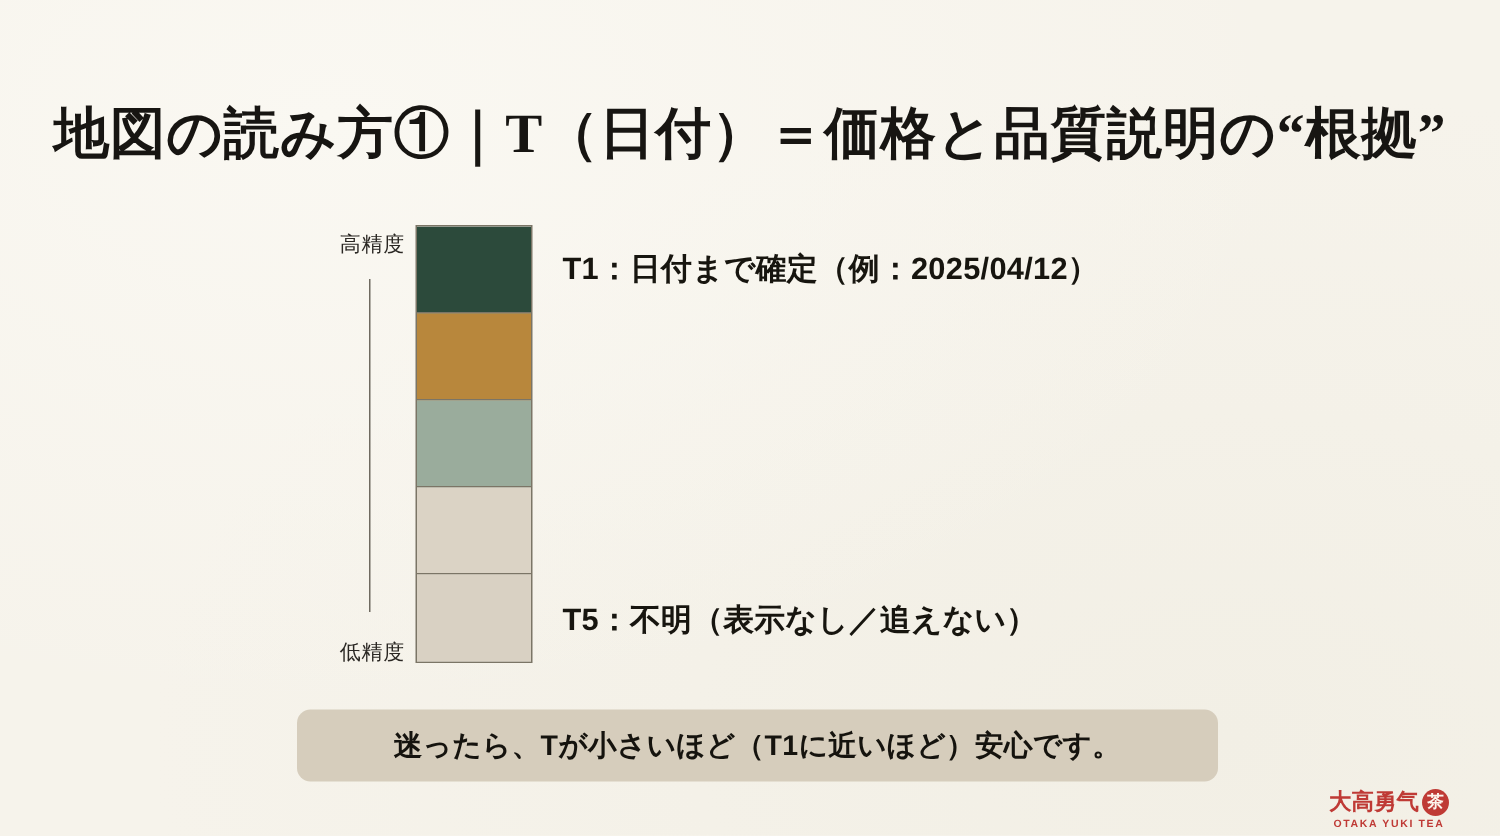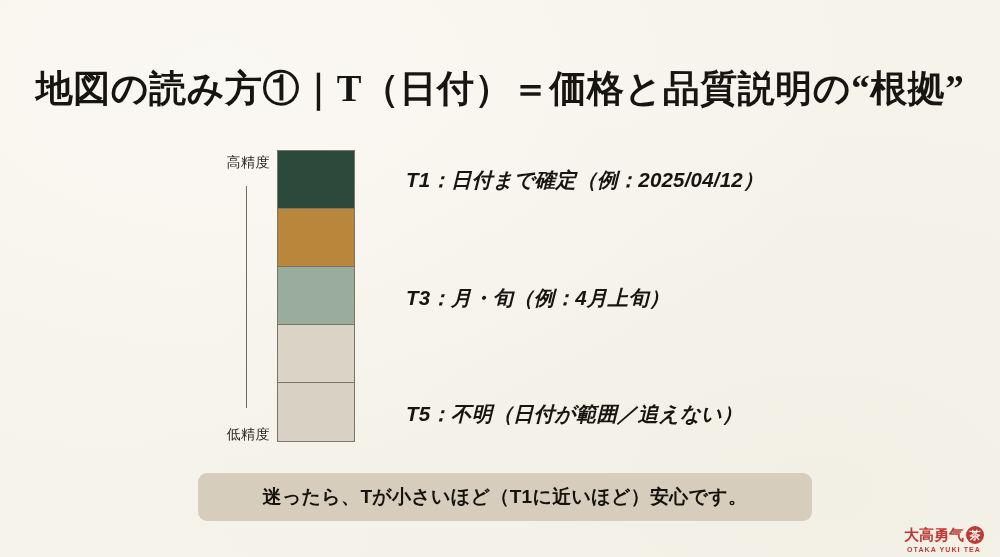--- a/index.html
+++ b/index.html
@@ -94,25 +94,24 @@
     height: 20%;
     width: 100%;
     box-sizing: border-box;
     border-bottom: 1px solid #7b7566;
   }
   .swatch:last-child { border-bottom: none; }
 
   
   .items {
     position: absolute;
-    left: 406px;
+    left: 375px;
     top: 0;
     width: 560px;
     height: 292px;
-    font-style: italic;
   }
   .item {
     position: absolute;
     left: 0;
     font-size: 20.5px;
     font-weight: 700;
     color: #17150f;
     letter-spacing: 0.2px;
     white-space: nowrap;
     line-height: 1;
@@ -141,21 +140,21 @@
     font-size: 19px;
     font-weight: 700;
     color: #15130e;
     letter-spacing: 0.3px;
     white-space: nowrap;
   }
 
   
   .watermark {
     position: absolute;
-    right: 0;
+    right: 18px;
     bottom: 4px;
     width: 112px;
     text-align: center;
     opacity: 0.92;
     user-select: none;
   }
   .wm-row {
     display: flex;
     align-items: center;
     justify-content: center;
@@ -210,22 +209,21 @@
     <div class="swatches">
       <div class="swatch" style="background: rgb(44, 74, 59);"></div>
       <div class="swatch" style="background: rgb(184, 135, 60);"></div>
       <div class="swatch" style="background: rgb(154, 172, 156);"></div>
       <div class="swatch" style="background: rgb(219, 211, 197);"></div>
       <div class="swatch" style="background: rgb(217, 209, 195);"></div>
     </div>
 
     <div class="items">
       <div class="item i0">T1：日付まで確定（例：2025/04/12）</div>
-      <div class="item i2">T3：月・旬（例：4月上旬）</div>
-      <div class="item i4">T5：不明（日付が範囲／追えない）</div>
+      <div class="item i4">T5：不明（表示なし／追えない）</div>
     </div>
 
   </div>
 
   <div class="callout">
     <span class="callout-text">迷ったら、Tが小さいほど（T1に近いほど）安心です。</span>
   </div>
 
   <div class="watermark">
     <div class="wm-row">

